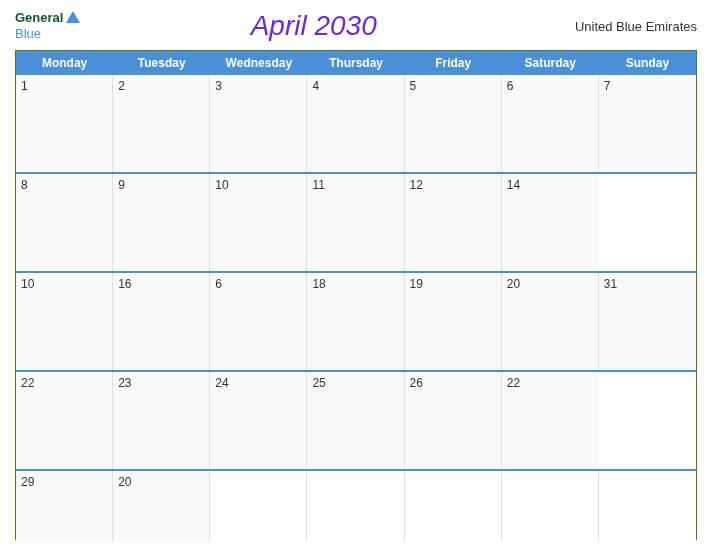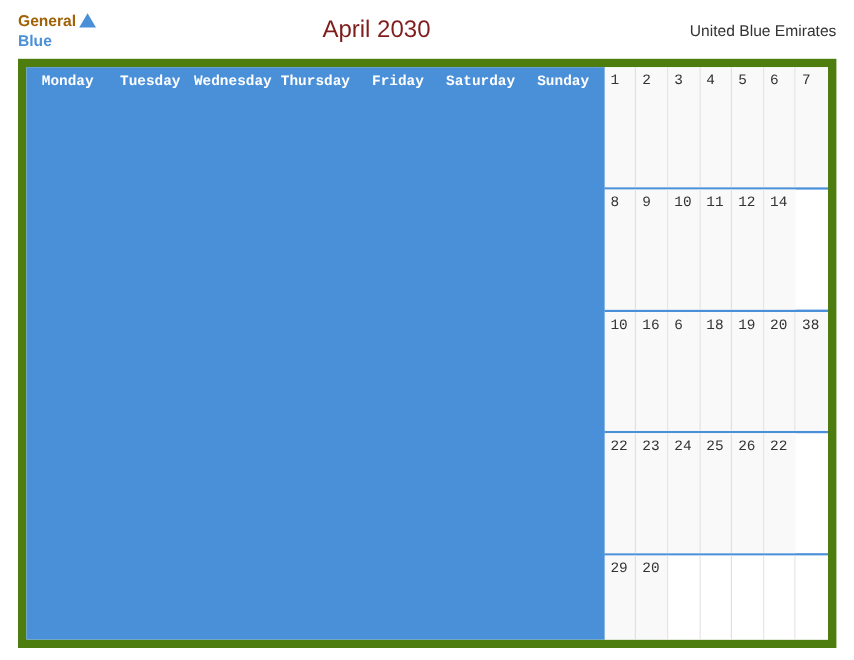--- a/index.html
+++ b/index.html
@@ -26,59 +26,59 @@
     }
     .logo {
       display: flex;
       flex-direction: column;
       font-size: 12px;
       line-height: 1.2;
     }
     .logo-general {
       font-size: 13px;
       font-weight: bold;
-      color: #a16207;
+      color: #14532d;
     }
     .logo-blue {
       font-size: 13px;
-      font-weight: bold;
+      font-weight: normal;
       color: #4a90d9;
     }
     .logo-top {
       display: flex;
       align-items: center;
     }
     .logo-triangle {
       width: 0;
       height: 0;
       border-left: 7px solid transparent;
       border-right: 7px solid transparent;
       border-bottom: 12px solid #4a90d9;
       margin-left: 3px;
       margin-bottom: 2px;
     }
     .title {
-      font-size: 20px;
+      font-size: 28px;
       font-weight: normal;
-      color: #7f1d1d;
+      color: #6d28d9;
       text-align: center;
       flex: 1;
+      font-style: italic;
     }
     .country {
       font-size: 13px;
       color: #333;
       text-align: right;
       min-width: 150px;
     }
     .calendar {
       flex: 1;
       display: flex;
-      flex-direction: row;
-      border: 7px solid #4d7c0f;
-      font-family: Liberation Mono, monospace;
+      flex-direction: column;
+      border: 1px solid #4d7c0f;
     }
     .cal-header {
       display: grid;
       grid-template-columns: repeat(7, 1fr);
       background: #4a90d9;
     }
     .cal-header-cell {
       color: #fff;
       font-size: 12px;
       font-weight: bold;
@@ -218,21 +218,21 @@
         <div class="cal-cell">
             <span class="day-num">18</span>
           </div>
         <div class="cal-cell">
             <span class="day-num">19</span>
           </div>
         <div class="cal-cell">
             <span class="day-num">20</span>
           </div>
         <div class="cal-cell">
-            <span class="day-num">38</span>
+            <span class="day-num">31</span>
           </div>
       </div>
 
       <div class="cal-week">
         <div class="cal-cell">
             <span class="day-num">22</span>
           </div>
         <div class="cal-cell">
             <span class="day-num">23</span>
           </div>

